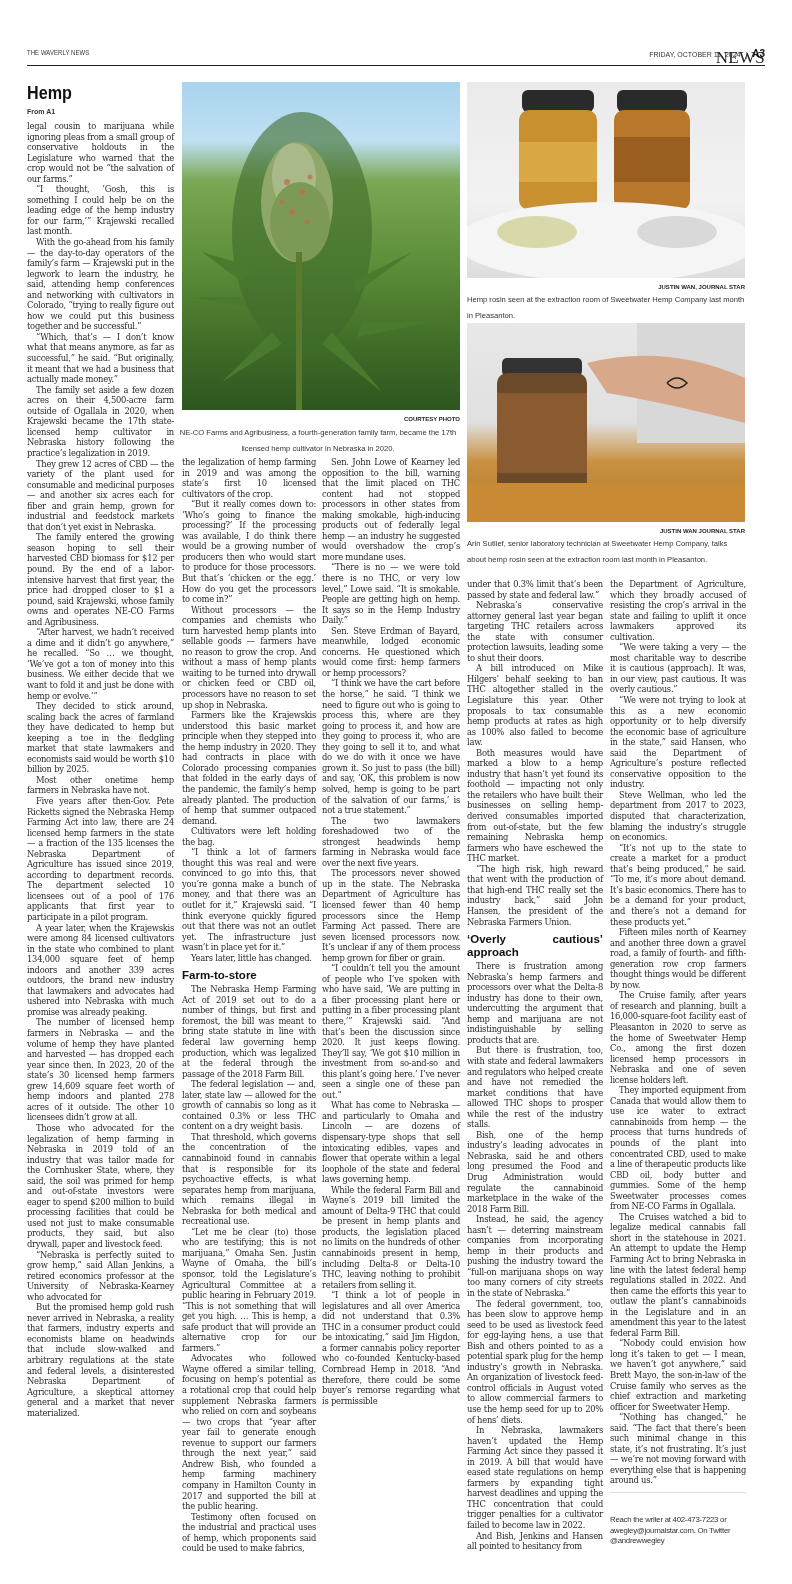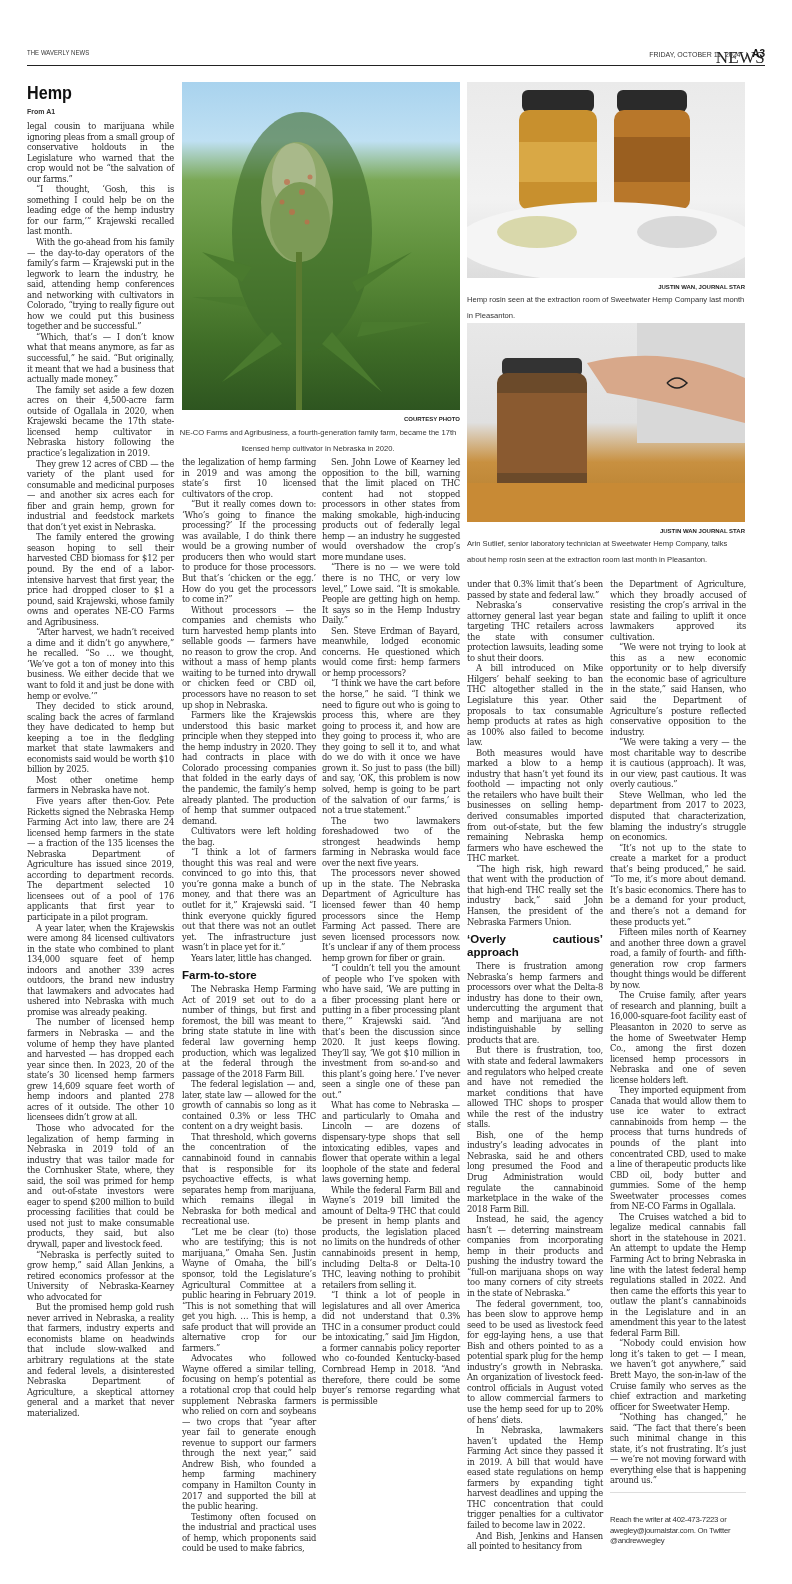--- a/index.html
+++ b/index.html
@@ -155,22 +155,22 @@
   <p>But there is frustration, too, with state and federal lawmakers and regulators who helped create and have not remedied the market conditions that have allowed THC shops to prosper while the rest of the industry stalls.</p>
   <p>Bish, one of the hemp industry’s leading advocates in Nebraska, said he and others long presumed the Food and Drug Administration would regulate the cannabinoid marketplace in the wake of the 2018 Farm Bill.</p>
   <p>Instead, he said, the agency hasn’t — deterring mainstream companies from incorporating hemp in their products and pushing the industry toward the “full-on marijuana shops on way too many corners of city streets in the state of Nebraska.”</p>
   <p>The federal government, too, has been slow to approve hemp seed to be used as livestock feed for egg-laying hens, a use that Bish and others pointed to as a potential spark plug for the hemp industry’s growth in Nebraska. An organization of livestock feed-control officials in August voted to allow commercial farmers to use the hemp seed for up to 20% of hens’ diets.</p>
   <p>In Nebraska, lawmakers haven’t updated the Hemp Farming Act since they passed it in 2019. A bill that would have eased state regulations on hemp farmers by expanding tight harvest deadlines and upping the THC concentration that could trigger penalties for a cultivator failed to become law in 2022.</p>
   <p>And Bish, Jenkins and Hansen all pointed to hesitancy from</p>
 </div>
 
 <div class="col" style="left:610px;top:579px;width:136px;">
   <p class="first">the Department of Agriculture, which they broadly accused of resisting the crop’s arrival in the state and failing to uplift it once lawmakers approved its cultivation.</p>
+  <p>“We were taking a very — the most charitable way to describe it is cautious (approach). It was, in our view, past cautious. It was overly cautious.”</p>
   <p>“We were not trying to look at this as a new economic opportunity or to help diversify the economic base of agriculture in the state,” said Hansen, who said the Department of Agriculture’s posture reflected conservative opposition to the industry.</p>
-  <p>“We were taking a very — the most charitable way to describe it is cautious (approach). It was, in our view, past cautious. It was overly cautious.”</p>
   <p>Steve Wellman, who led the department from 2017 to 2023, disputed that characterization, blaming the industry’s struggle on economics.</p>
   <p>“It’s not up to the state to create a market for a product that’s being produced,” he said. “To me, it’s more about demand. It’s basic economics. There has to be a demand for your product, and there’s not a demand for these products yet.”</p>
   <p>Fifteen miles north of Kearney and another three down a gravel road, a family of fourth- and fifth-generation row crop farmers thought things would be different by now.</p>
   <p>The Cruise family, after years of research and planning, built a 16,000-square-foot facility east of Pleasanton in 2020 to serve as the home of Sweetwater Hemp Co., among the first dozen licensed hemp processors in Nebraska and one of seven license holders left.</p>
   <p>They imported equipment from Canada that would allow them to use ice water to extract cannabinoids from hemp — the process that turns hundreds of pounds of the plant into concentrated CBD, used to make a line of therapeutic products like CBD oil, body butter and gummies. Some of the hemp Sweetwater processes comes from NE-CO Farms in Ogallala.</p>
   <p>The Cruises watched a bid to legalize medical cannabis fall short in the statehouse in 2021. An attempt to update the Hemp Farming Act to bring Nebraska in line with the latest federal hemp regulations stalled in 2022. And then came the efforts this year to outlaw the plant’s cannabinoids in the Legislature and in an amendment this year to the latest federal Farm Bill.</p>
   <p>“Nobody could envision how long it’s taken to get — I mean, we haven’t got anywhere,” said Brett Mayo, the son-in-law of the Cruise family who serves as the chief extraction and marketing officer for Sweetwater Hemp.</p>
   <p>“Nothing has changed,” he said. “The fact that there’s been such minimal change in this state, it’s not frustrating. It’s just — we’re not moving forward with everything else that is happening around us.”</p>
   <div class="tag-rule"></div>
   <div class="tagline">Reach the writer at 402-473-7223 or awegley@journalstar.com. On Twitter @andrewwegley</div>

